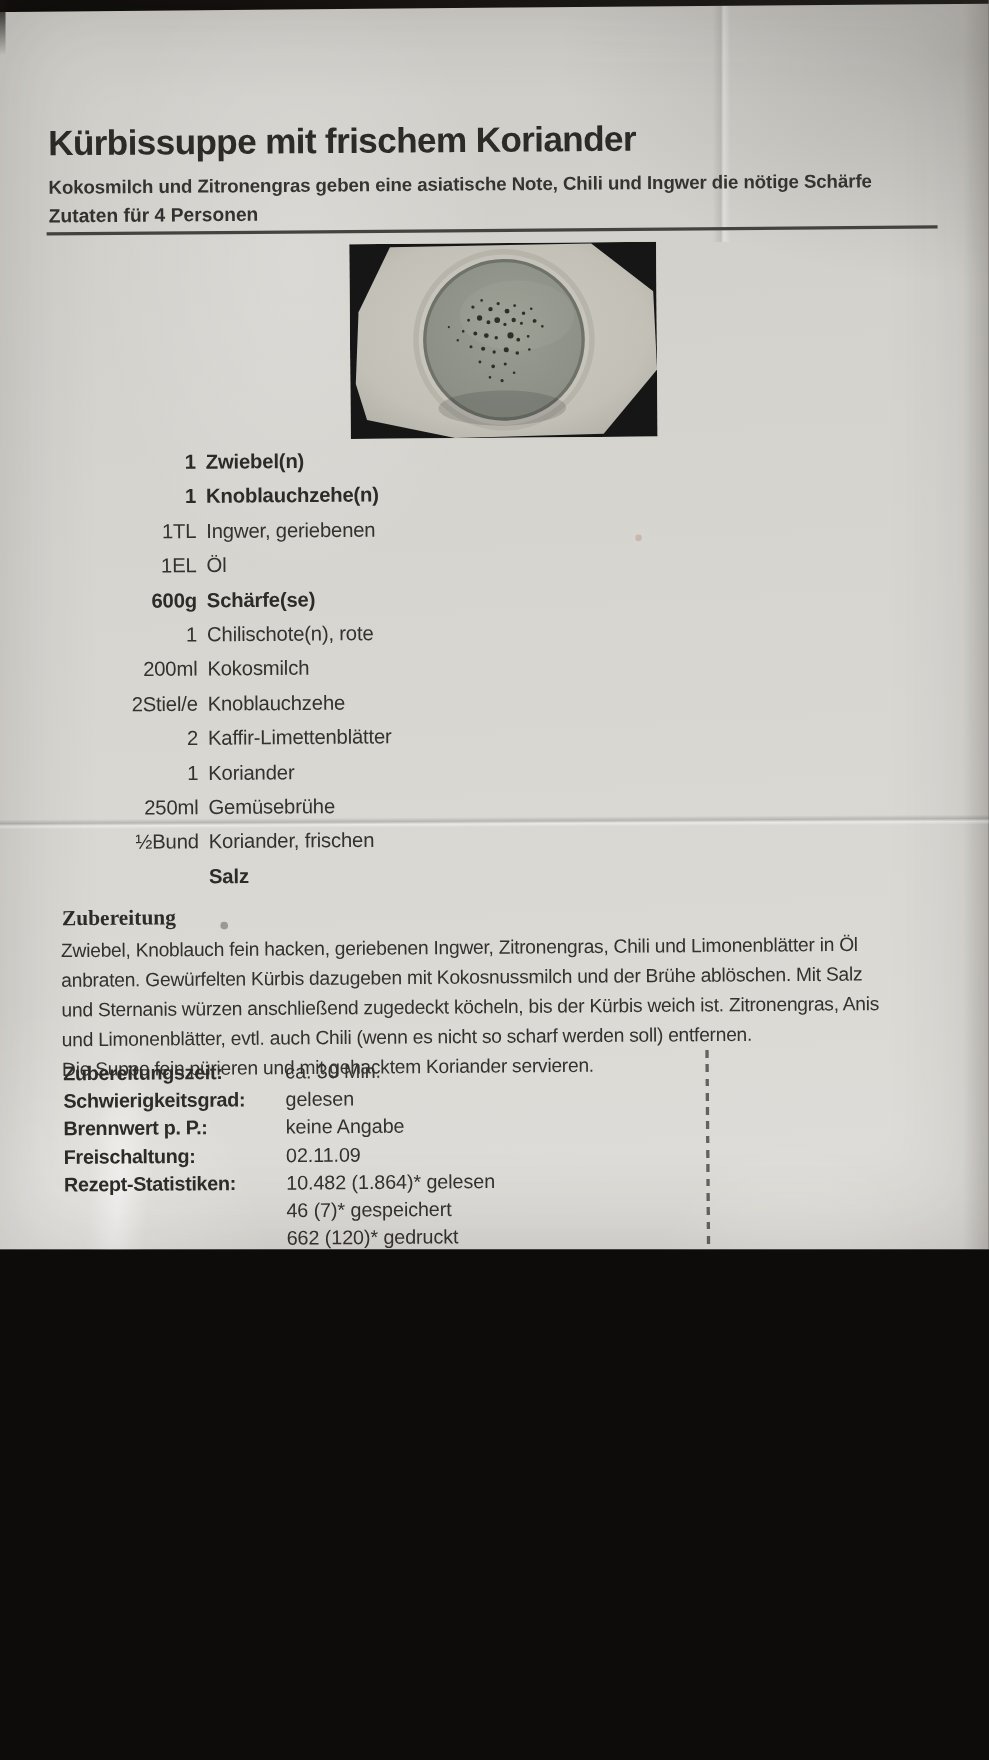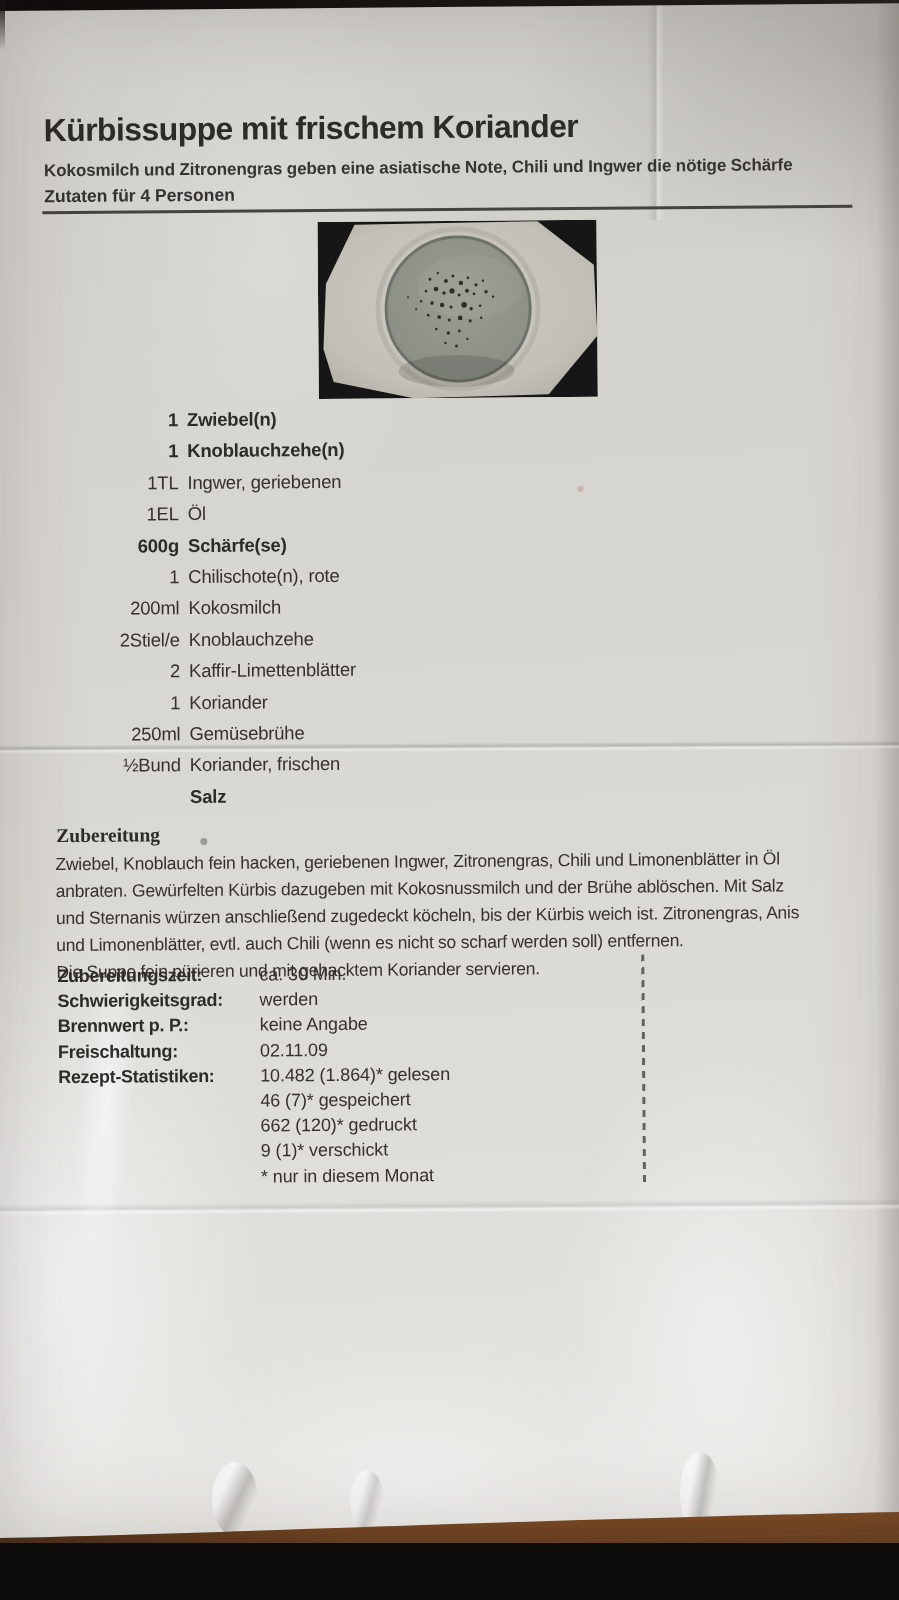--- a/index.html
+++ b/index.html
@@ -1,17 +1,17 @@
 <!DOCTYPE html>
 <html><head>
 <meta charset="utf-8">
 <style>
   html,body{margin:0;padding:0;background:#0e0c0a;}
   .scene{
-    position:relative;width:899px;height:1543px;overflow:hidden;
+    position:relative;width:899px;height:1136px;overflow:hidden;
     font-family:"Liberation Sans", sans-serif;
     background:#151210;
   }
   
   .paper{
     position:absolute;left:0;top:0;width:899px;height:1600px;
     background:
       radial-gradient(ellipse 520px 300px at 97% 3%, rgba(105,102,98,0.28), transparent 70%),
       radial-gradient(ellipse 300px 520px at 6% 80%, rgba(255,255,255,0.55), transparent 70%),
       radial-gradient(ellipse 230px 430px at 80% 84%, rgba(255,255,255,0.45), transparent 72%),
@@ -237,21 +237,21 @@
       <div class="prep-line">Die Suppe fein pürieren und mit gehacktem Koriander servieren.</div>
     </div>
 
     <div class="details">
       <div class="det-row">
           <span class="det-label">Zubereitungszeit:</span>
           <span class="det-value">ca. 30 Min.</span>
         </div>
       <div class="det-row">
           <span class="det-label">Schwierigkeitsgrad:</span>
-          <span class="det-value">werden</span>
+          <span class="det-value">gelesen</span>
         </div>
       <div class="det-row">
           <span class="det-label">Brennwert p. P.:</span>
           <span class="det-value">keine Angabe</span>
         </div>
       <div class="det-row">
           <span class="det-label">Freischaltung:</span>
           <span class="det-value">02.11.09</span>
         </div>
       <div class="det-row">

